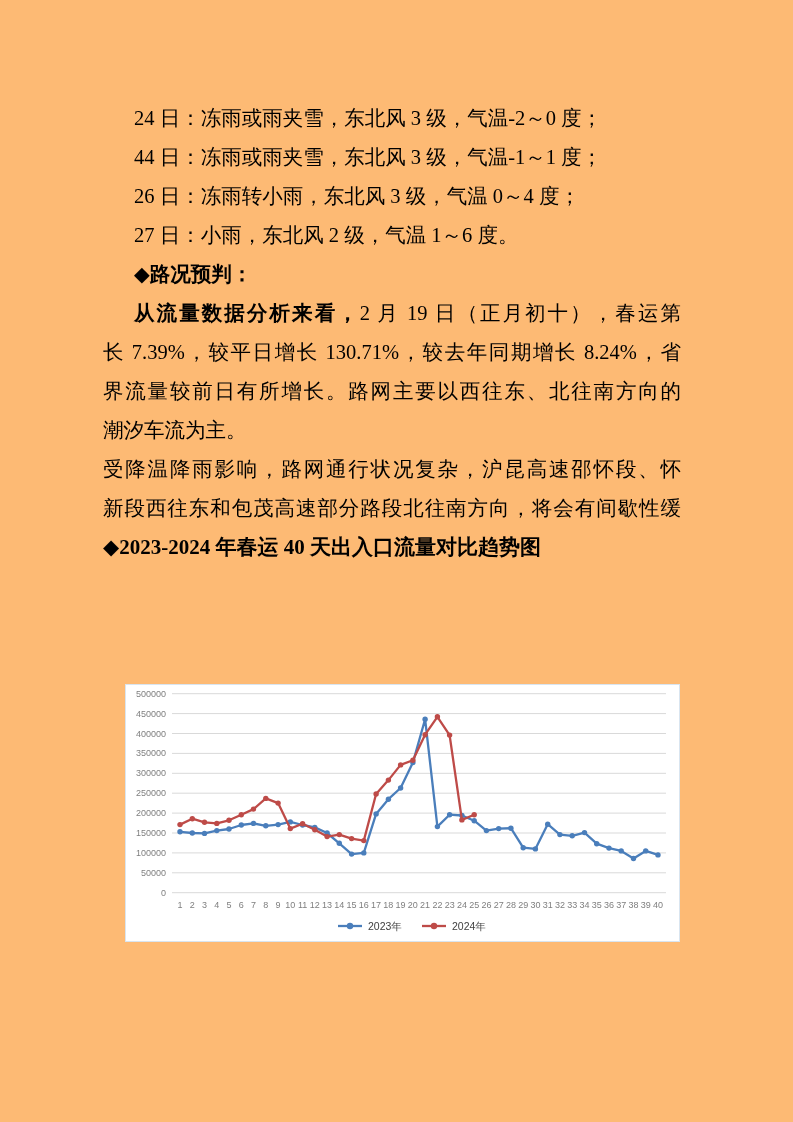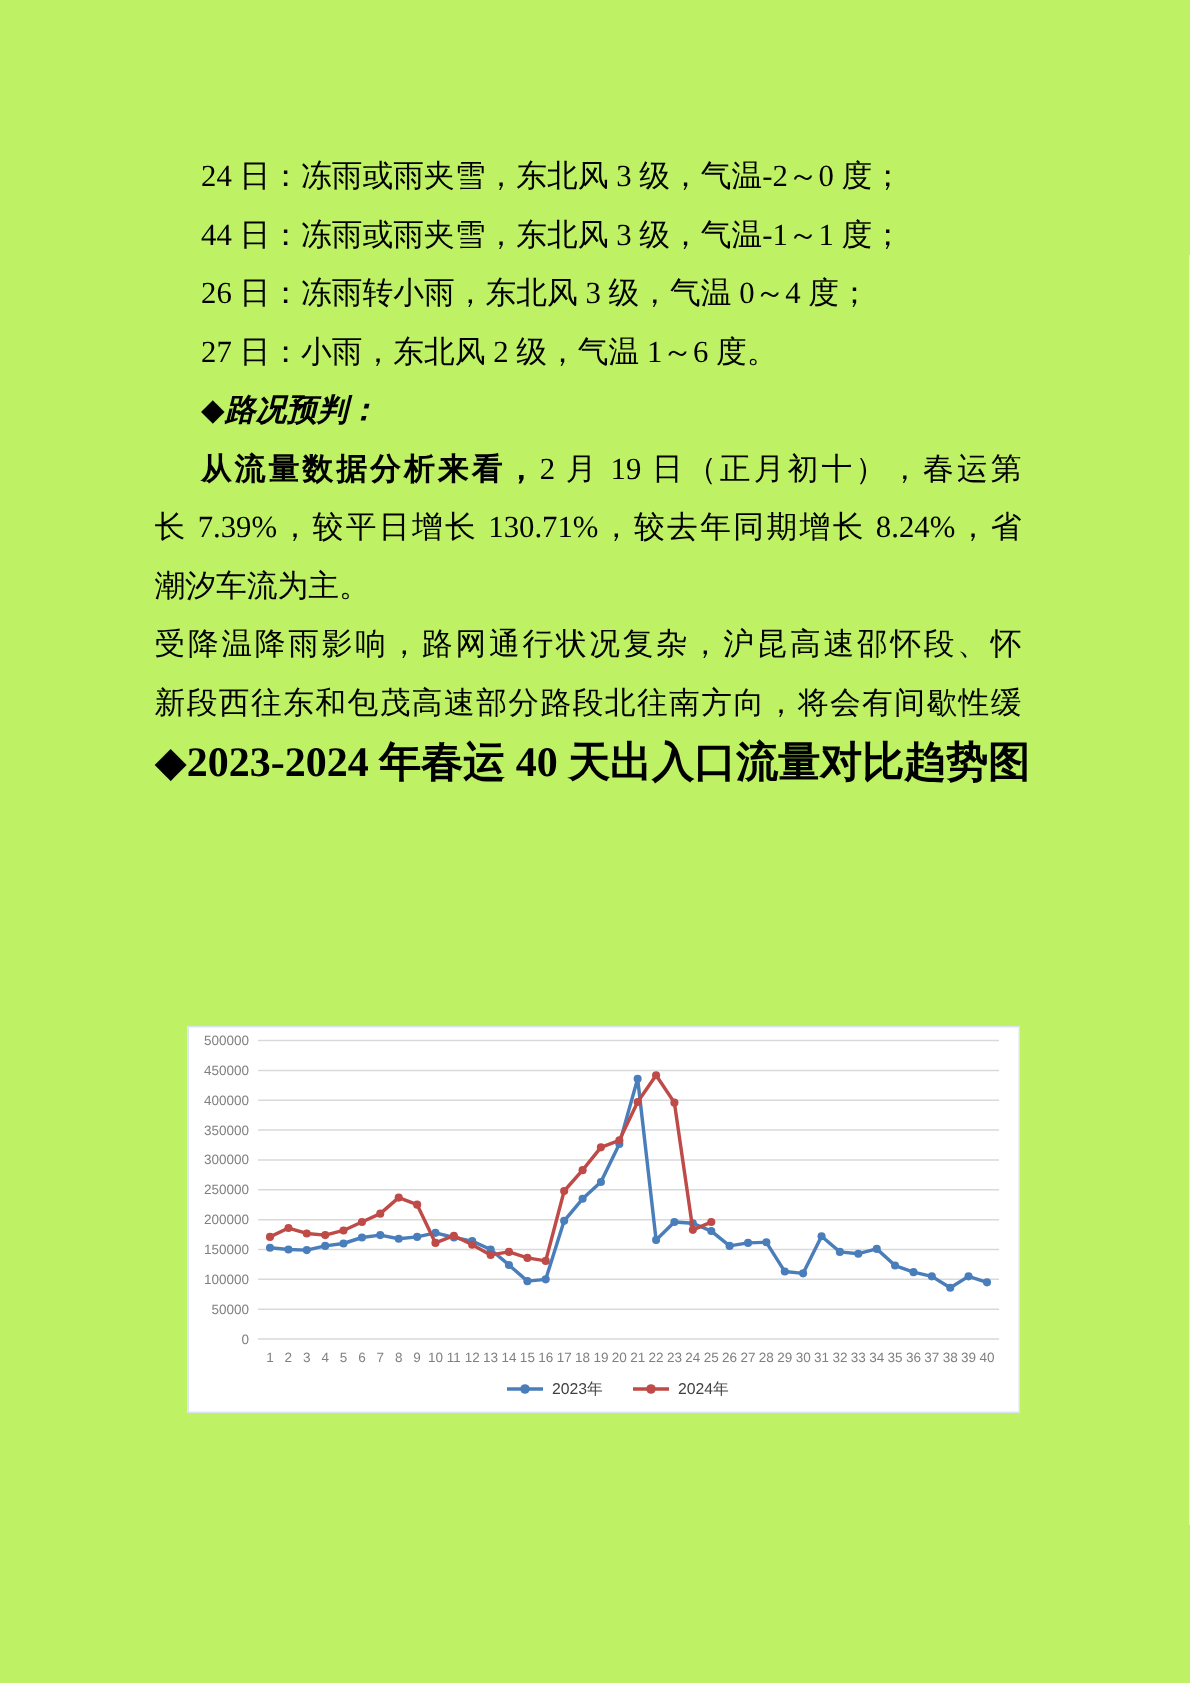--- a/index.html
+++ b/index.html
@@ -1,31 +1,31 @@
 <!DOCTYPE html>
 <html><head>
 <meta charset="utf-8">
 <style>
   html,body { margin:0; padding:0; background:#ffffff; }
   .page {
-    position:relative; width:793px; height:1122px; background:#bef264;
+    position:relative; width:793px; height:1122px; background:#fdba74;
     font-family:"Liberation Serif","DejaVu Serif",serif; color:#000;
     overflow:hidden;
   }
   .doc { position:absolute; left:103px; top:99px; width:578px; }
   .line {
     height:39px; line-height:39px; font-size:20.5px;
     white-space:nowrap; overflow:hidden;
   }
   .just { text-align:justify; text-align-last:justify; white-space:normal; }
   .indent { text-indent:31px; }
-  .bold { font-weight:bold;font-style:italic; }
+  .bold { font-weight:bold; }
   .chart-heading {
     height:39px; line-height:39px; text-align:left;
-    font-weight:bold; font-size:28px; white-space:nowrap;
+    font-weight:bold; font-size:21px; white-space:nowrap;
   }
   .chart-box {
     position:absolute; left:125px; top:684px; width:553px; height:256px;
     border:1px solid #d9e5f0; background:#ffffff;
   }
   .chart-box svg { display:block; }
 </style>
 </head>
 <body>
 
@@ -35,20 +35,21 @@
     <div class="line indent">24 日：冻雨或雨夹雪，东北风 3 级，气温-2～0 度；</div>
     <div class="line indent">44 日：冻雨或雨夹雪，东北风 3 级，气温-1～1 度；</div>
     <div class="line indent">26 日：冻雨转小雨，东北风 3 级，气温 0～4 度；</div>
     <div class="line indent">27 日：小雨，东北风 2 级，气温 1～6 度。</div>
 
     <div class="line indent bold">◆路况预判：</div>
 
     <div>
       <div class="line indent just"><b>从流量数据分析来看，</b><span>2 月 19 日（正月初十），春运第</span></div>
       <div class="line just"><span>长 7.39%，较平日增长 130.71%，较去年同期增长 8.24%，省</span></div>
+      <div class="line just"><span>界流量较前日有所增长。路网主要以西往东、北往南方向的</span></div>
       <div class="line"><span>潮汐车流为主。</span></div>
     </div>
 
     <div>
       <div class="line just"><span>受降温降雨影响，路网通行状况复杂，沪昆高速邵怀段、怀</span></div>
       <div class="line just"><span>新段西往东和包茂高速部分路段北往南方向，将会有间歇性缓</span></div>
     </div>
 
     <div class="chart-heading">◆2023-2024 年春运 40 天出入口流量对比趋势图</div>
   </div>

